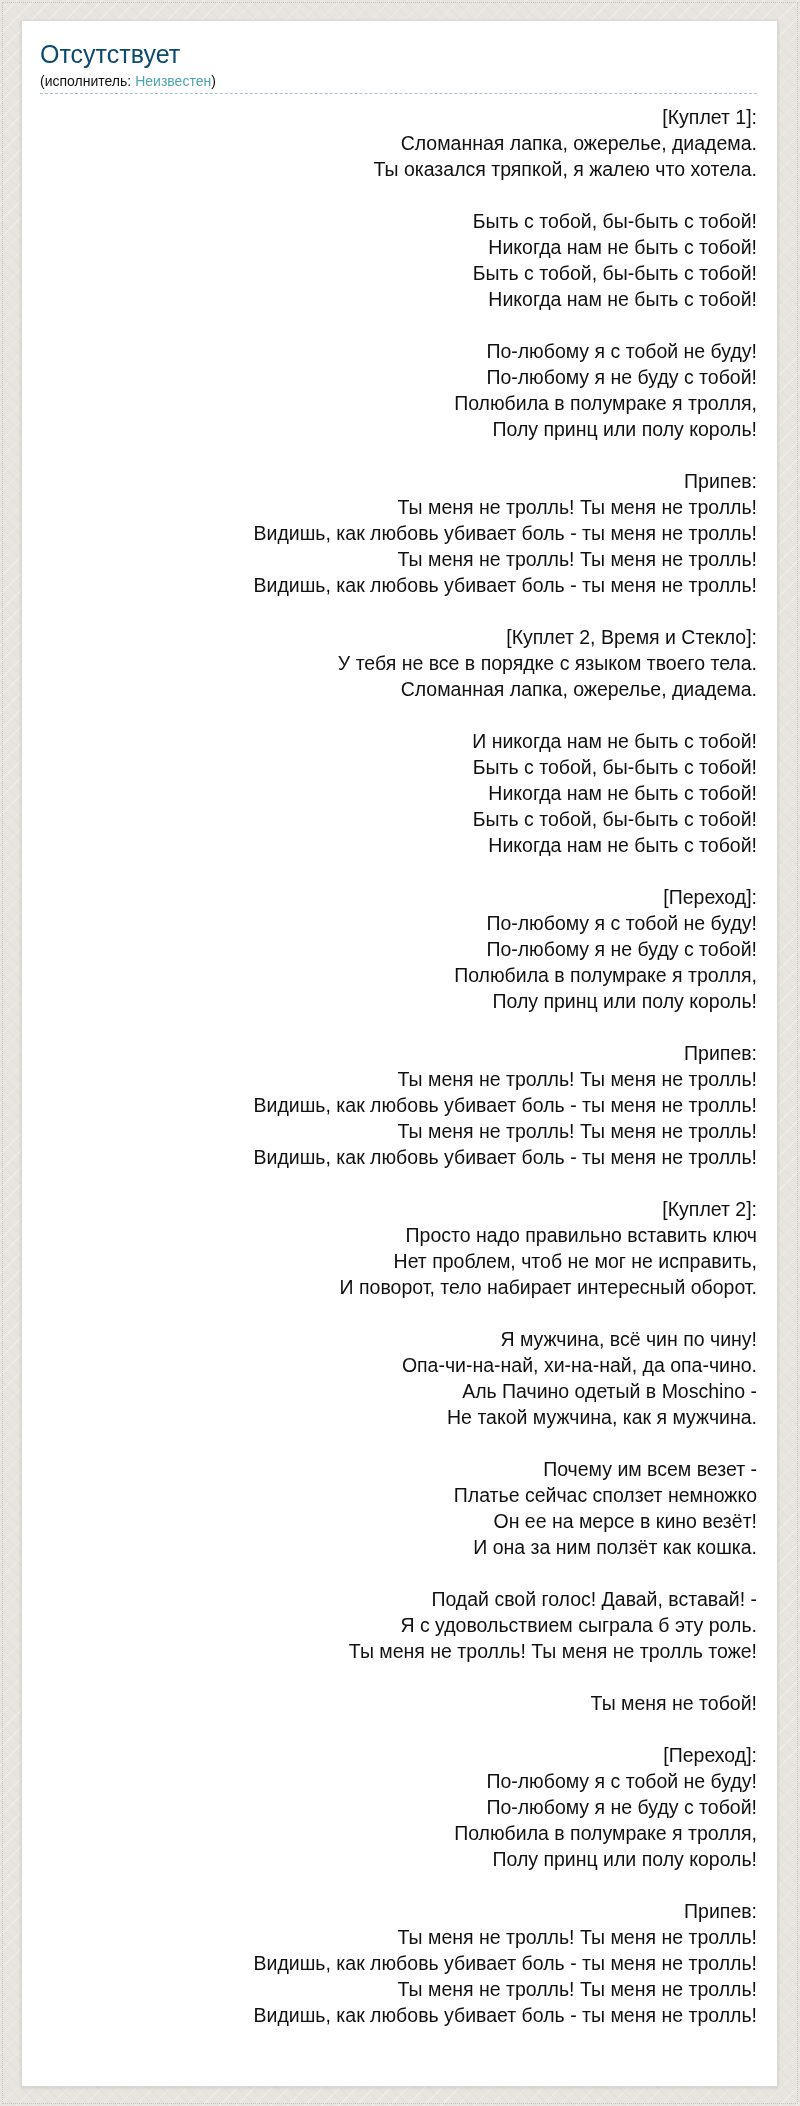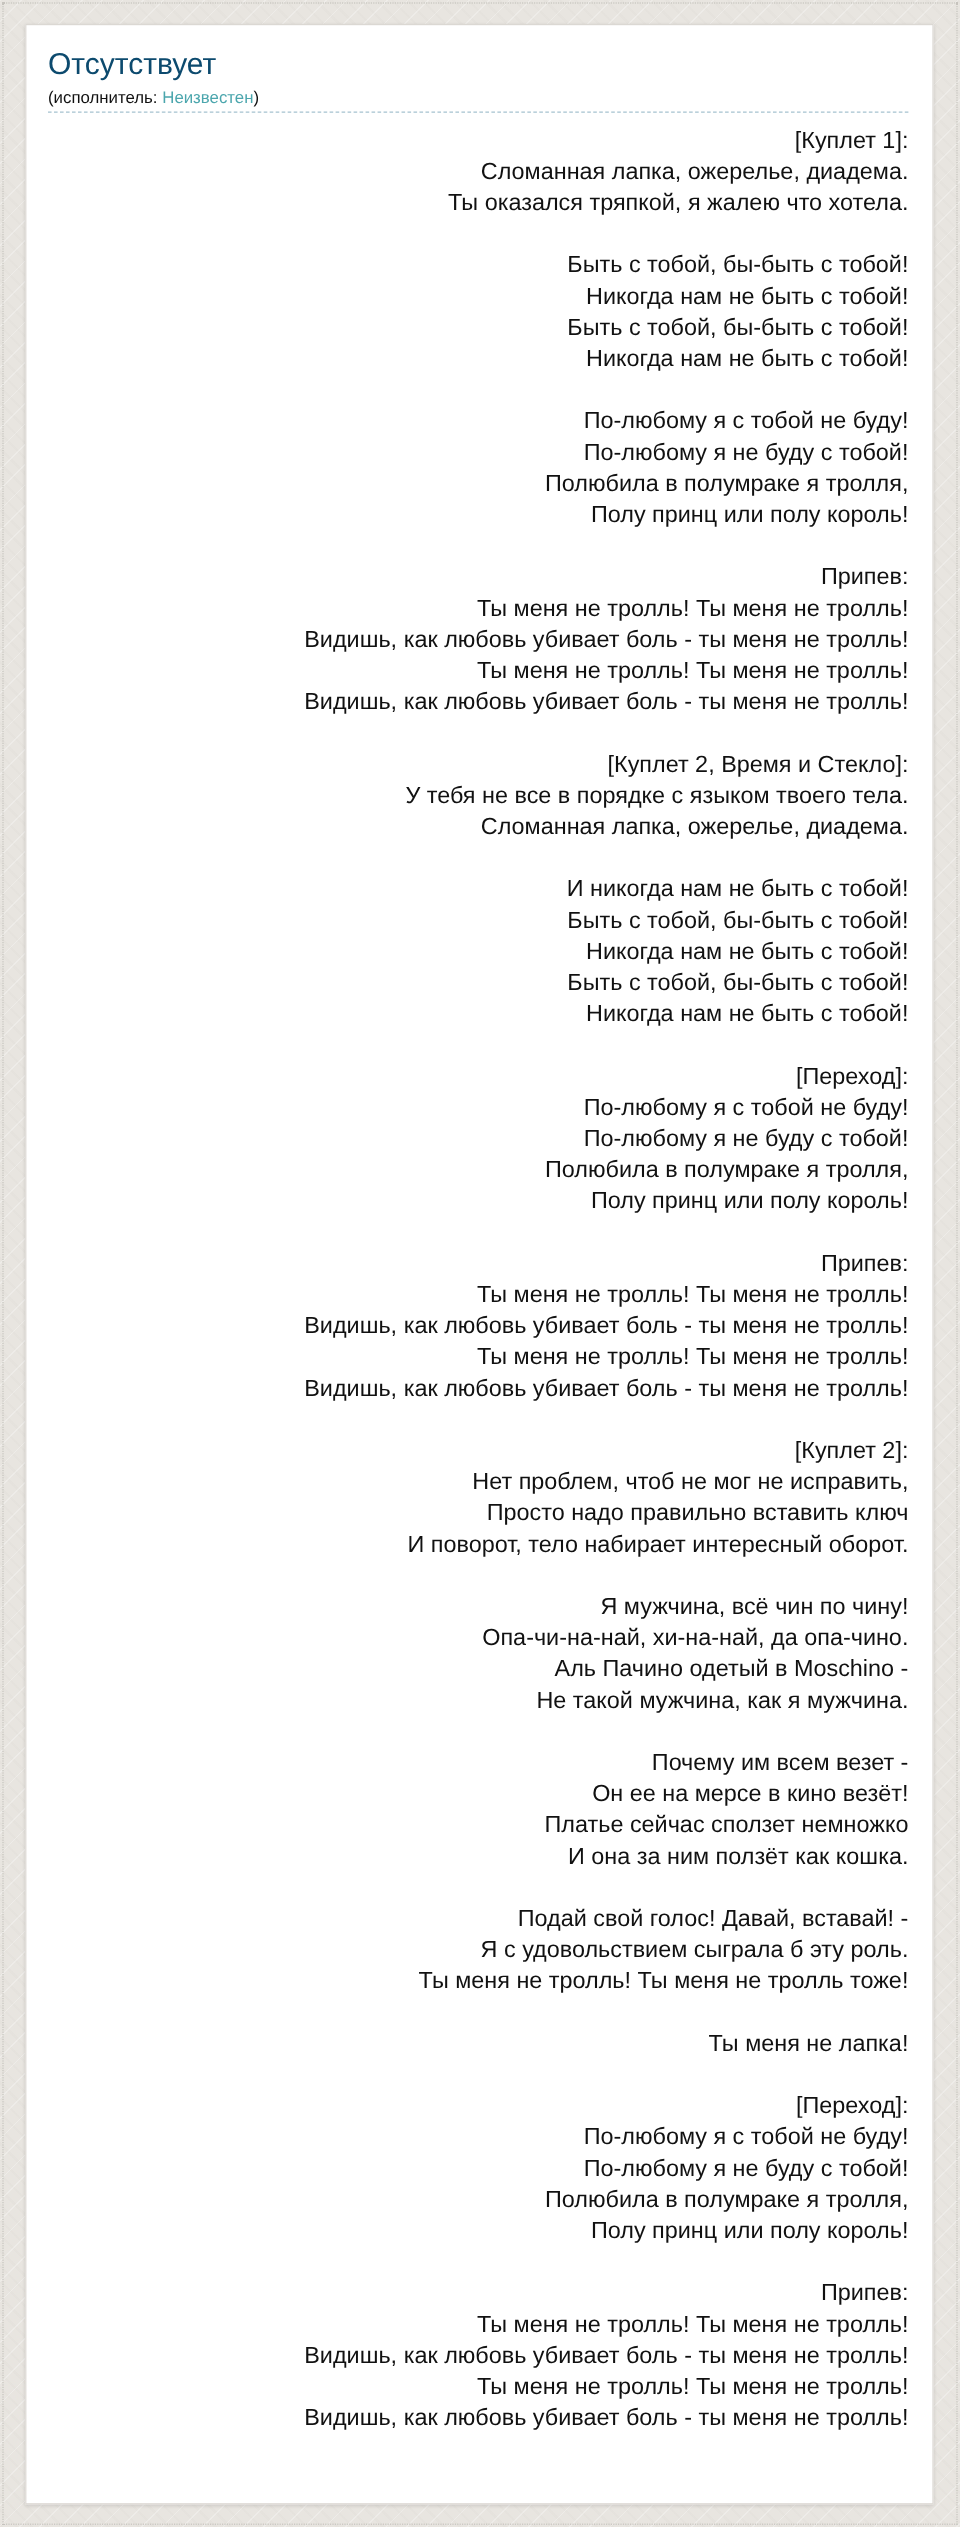--- a/index.html
+++ b/index.html
@@ -118,39 +118,39 @@
       <div class="line">Полюбила в полумраке я тролля,</div>
       <div class="line">Полу принц или полу король!</div>
       <div class="line">&nbsp;</div>
       <div class="line">Припев:</div>
       <div class="line">Ты меня не тролль! Ты меня не тролль!</div>
       <div class="line">Видишь, как любовь убивает боль - ты меня не тролль!</div>
       <div class="line">Ты меня не тролль! Ты меня не тролль!</div>
       <div class="line">Видишь, как любовь убивает боль - ты меня не тролль!</div>
       <div class="line">&nbsp;</div>
       <div class="line">[Куплет 2]:</div>
+      <div class="line">Просто надо правильно вставить ключ</div>
       <div class="line">Нет проблем, чтоб не мог не исправить,</div>
-      <div class="line">Просто надо правильно вставить ключ</div>
       <div class="line">И поворот, тело набирает интересный оборот.</div>
       <div class="line">&nbsp;</div>
       <div class="line">Я мужчина, всё чин по чину!</div>
       <div class="line">Опа-чи-на-най, хи-на-най, да опа-чино.</div>
       <div class="line">Аль Пачино одетый в Moschino -</div>
       <div class="line">Не такой мужчина, как я мужчина.</div>
       <div class="line">&nbsp;</div>
       <div class="line">Почему им всем везет -</div>
+      <div class="line">Платье сейчас сползет немножко</div>
       <div class="line">Он ее на мерсе в кино везёт!</div>
-      <div class="line">Платье сейчас сползет немножко</div>
       <div class="line">И она за ним ползёт как кошка.</div>
       <div class="line">&nbsp;</div>
       <div class="line">Подай свой голос! Давай, вставай! -</div>
       <div class="line">Я с удовольствием сыграла б эту роль.</div>
       <div class="line">Ты меня не тролль! Ты меня не тролль тоже!</div>
       <div class="line">&nbsp;</div>
-      <div class="line">Ты меня не лапка!</div>
+      <div class="line">Ты меня не тобой!</div>
       <div class="line">&nbsp;</div>
       <div class="line">[Переход]:</div>
       <div class="line">По-любому я с тобой не буду!</div>
       <div class="line">По-любому я не буду с тобой!</div>
       <div class="line">Полюбила в полумраке я тролля,</div>
       <div class="line">Полу принц или полу король!</div>
       <div class="line">&nbsp;</div>
       <div class="line">Припев:</div>
       <div class="line">Ты меня не тролль! Ты меня не тролль!</div>
       <div class="line">Видишь, как любовь убивает боль - ты меня не тролль!</div>

